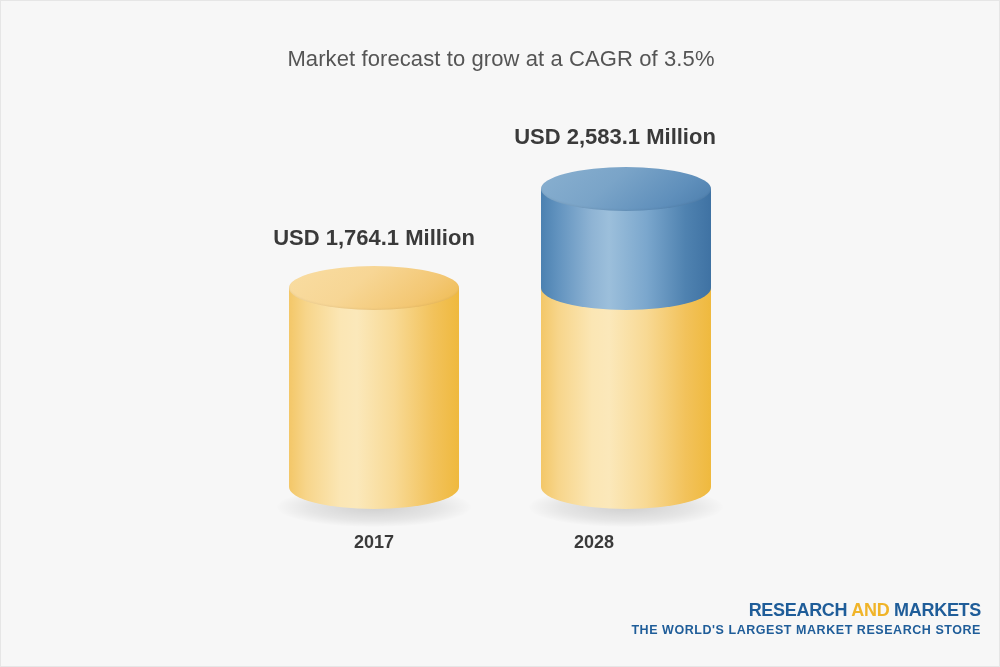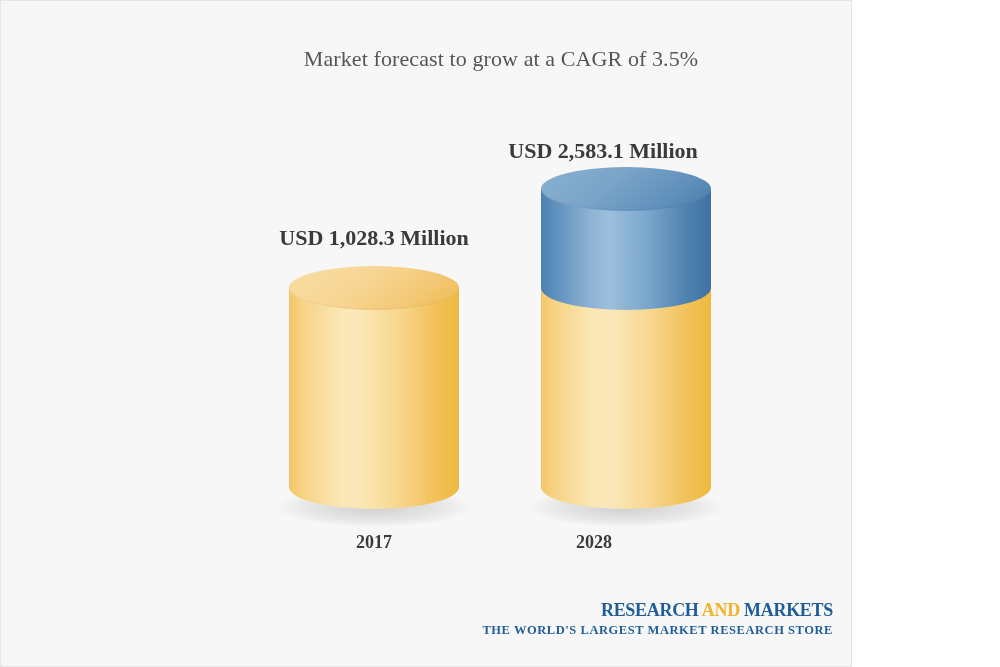--- a/index.html
+++ b/index.html
@@ -8,27 +8,26 @@
     background: #ffffff;
   }
   body {
     width: 1000px;
     height: 667px;
     overflow: hidden;
     font-family: "Liberation Sans", sans-serif;
   }
   #canvas {
     position: relative;
-    width: 852px;
+    width: 1000px;
     height: 667px;
     background: #f7f7f7;
     box-sizing: border-box;
     border: 1px solid #e6e6e6;
     overflow: hidden;
-    font-family: Liberation Serif, serif;
   }
   
   #chart-title {
     position: absolute;
     left: 0;
     top: 45px;
     width: 1000px;
     text-align: center;
     font-size: 22px;
     color: #555555;
@@ -43,24 +42,23 @@
     color: #3a3a3a;
     white-space: nowrap;
     text-align: center;
   }
   #value-label-0 {
     left: 223px;
     top: 224px;
     width: 300px;
   }
   #value-label-1 {
-    left: 452px;
+    left: 464px;
     top: 123px;
     width: 300px;
-    margin-top: 14px;
   }
   
   .cat-label {
     position: absolute;
     top: 531px;
     font-size: 18px;
     font-weight: bold;
     color: #3a3a3a;
     text-align: center;
     width: 170px;
@@ -132,21 +130,21 @@
                 background: linear-gradient(to right,
                    #f3c768 0%, #f7d58a 10%, #fbe6b4 30%, #fbe8ba 40%,
                    #f8d994 62%, #f2c25b 85%, #efb93e 100%);"></div>
 
     <div style="position:absolute; left:0; top:0; width:170px; height:44px;
                 border-radius: 50%;
                 background: linear-gradient(140deg, #f9dda2 0%, #f7d695 40%, #f3c773 75%, #eeba4d 100%);
                 box-shadow: inset 0 -1px 2px rgba(0,0,0,0.05);"></div>
   </div>
 
-  <div class="value-label" id="value-label-0">USD 1,028.3 Million</div>
+  <div class="value-label" id="value-label-0">USD 1,764.1 Million</div>
   <div class="cat-label" id="cat-label-0">2017</div>
 
   <div class="cyl-shadow" style="left:528px; top:486px; width:194px; height:40px;"></div>
 
   <div class="cyl" style="left:540px; top:166px; width:170px; height:342px;">
 
     <div style="position:absolute; left:0; top:121px; width:170px; height:177px;
                 background: linear-gradient(to right,
                    #f3c768 0%, #f7d58a 10%, #fbe6b4 30%, #fbe8ba 40%,
                    #f8d994 62%, #f2c25b 85%, #efb93e 100%);"></div>

